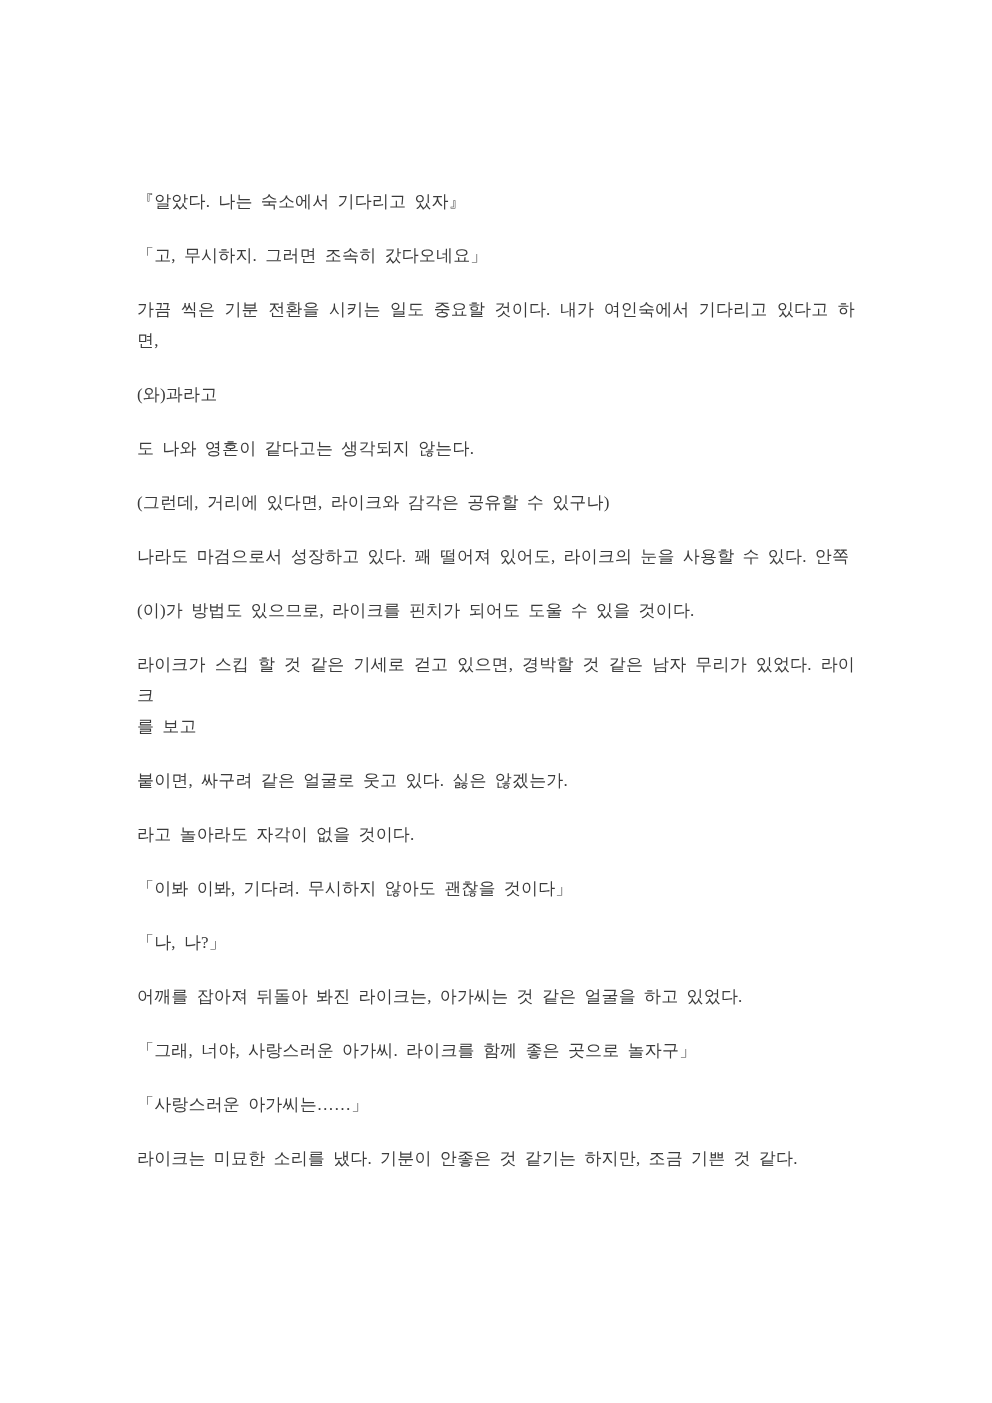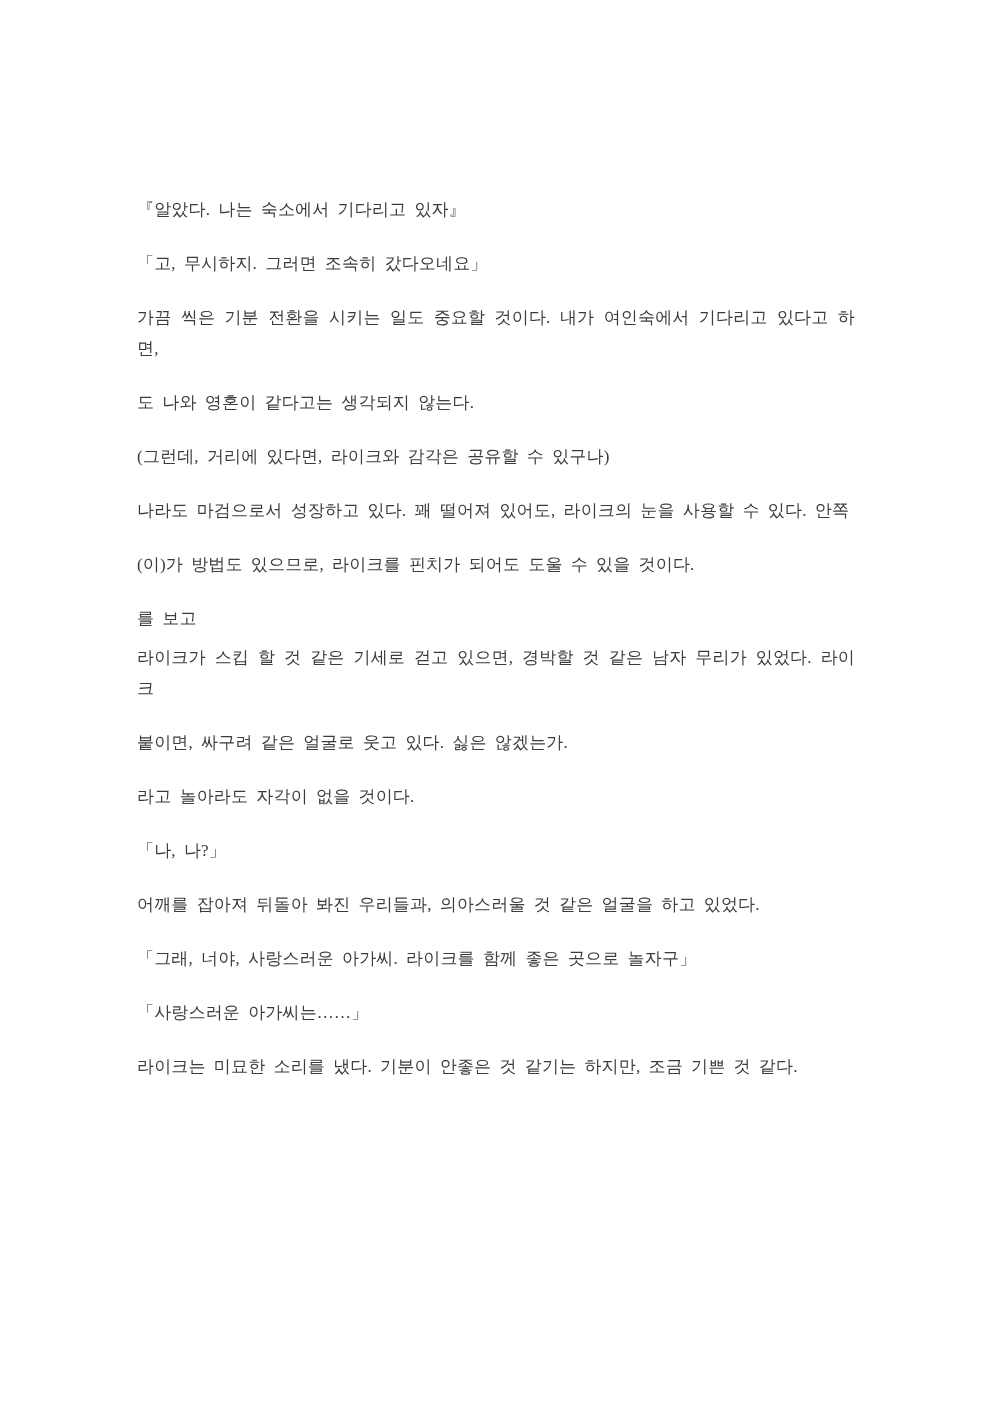--- a/index.html
+++ b/index.html
@@ -25,21 +25,20 @@
     margin: 0 0 23px 0;
     font-size: 17px;
     line-height: 31px;
     word-spacing: 0.22em;
     letter-spacing: 0.01em;
     text-align: left;
   }
   .line {
     display: block;
     white-space: normal;
-    margin-top: 8px;
   }
   
   .line.fill {
     text-align: justify;
     text-align-last: justify;
   }
 </style>
 </head>
 <body>
 
@@ -51,60 +50,64 @@
 
   <p class="para">
     <span class="line">「고, 무시하지. 그러면 조속히 갔다오네요」</span>
   </p>
 
   <p class="para">
     <span class="line fill">가끔 씩은 기분 전환을 시키는 일도 중요할 것이다. 내가 여인숙에서 기다리고 있다고 하면,</span>
   </p>
 
   <p class="para">
+    <span class="line">(와)과라고</span>
   </p>
 
   <p class="para">
     <span class="line">도 나와 영혼이 같다고는 생각되지 않는다.</span>
   </p>
 
   <p class="para">
     <span class="line">(그런데, 거리에 있다면, 라이크와 감각은 공유할 수 있구나)</span>
   </p>
 
   <p class="para">
     <span class="line">나라도 마검으로서 성장하고 있다. 꽤 떨어져 있어도, 라이크의 눈을 사용할 수 있다. 안쪽</span>
   </p>
 
   <p class="para">
     <span class="line">(이)가 방법도 있으므로, 라이크를 핀치가 되어도 도울 수 있을 것이다.</span>
   </p>
 
   <p class="para">
+    <span class="line fill">라이크가 스킵 할 것 같은 기세로 걷고 있으면, 경박할 것 같은 남자 무리가 있었다. 라이크</span>
     <span class="line">를 보고</span>
-    <span class="line fill">라이크가 스킵 할 것 같은 기세로 걷고 있으면, 경박할 것 같은 남자 무리가 있었다. 라이크</span>
   </p>
 
   <p class="para">
     <span class="line">붙이면, 싸구려 같은 얼굴로 웃고 있다. 싫은 않겠는가.</span>
   </p>
 
 
 
   <p class="para">
     <span class="line">라고 놀아라도 자각이 없을 것이다.</span>
   </p>
 
+  <p class="para">
+    <span class="line">「이봐 이봐, 기다려. 무시하지 않아도 괜찮을 것이다」</span>
+  </p>
 
   <p class="para">
     <span class="line">「나, 나?」</span>
   </p>
 
   <p class="para">
-    <span class="line">어깨를 잡아져 뒤돌아 봐진 우리들과, 의아스러울 것 같은 얼굴을 하고 있었다.</span>
+    <span class="line">어깨를 잡아져 뒤돌아 봐진 라이크는, 아가씨는 것 같은 얼굴을 하고 있었다.</span>
   </p>
 
   <p class="para">
     <span class="line">「그래, 너야, 사랑스러운 아가씨. 라이크를 함께 좋은 곳으로 놀자구」</span>
   </p>
 
   <p class="para">
     <span class="line">「사랑스러운 아가씨는……」</span>
   </p>
 

